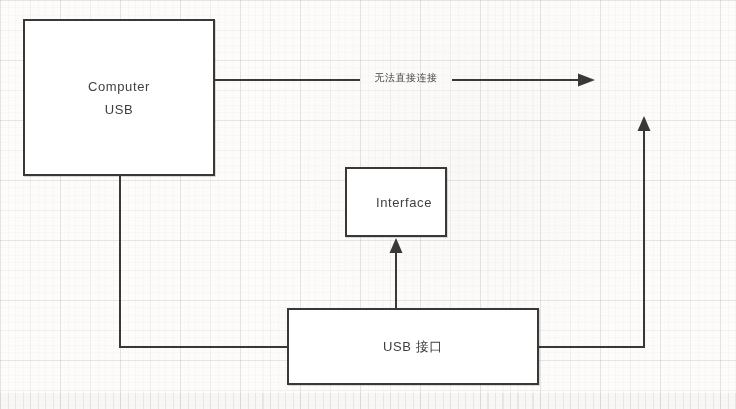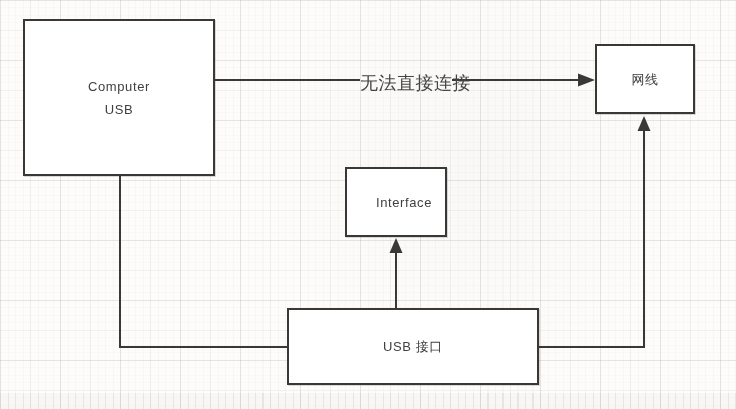--- a/index.html
+++ b/index.html
@@ -53,21 +53,21 @@
   svg.wires {
     position: absolute;
     left: 0; top: 0;
     width: 736px; height: 409px;
   }
   .edge-label {
     position: absolute;
     left: 360px; top: 71px;
     width: 92px;
     text-align: center;
-    font-size: 18px;
+    font-size: 10px;
     color: #454545;
     letter-spacing: 0.5px;
     white-space: pre;
   }
 </style>
 </head>
 <body>
 
 <div class="canvas">
 
@@ -97,23 +97,20 @@
     </g>
   </svg>
 
   <div class="edge-label">无法直接连接</div>
 
   <div class="node" id="node-computer-usb">
     <span class="line">Computer</span>
     <span class="line">USB</span>
   </div>
 
-  <div class="node" id="node-network-cable">
-    <span class="line">网线</span>
-  </div>
 
   <div class="node" id="node-interface">
     <span class="line">Interface</span>
   </div>
 
   <div class="node" id="node-usb-adapter">
     <span class="line">USB 接口</span>
   </div>
 
 </div>

